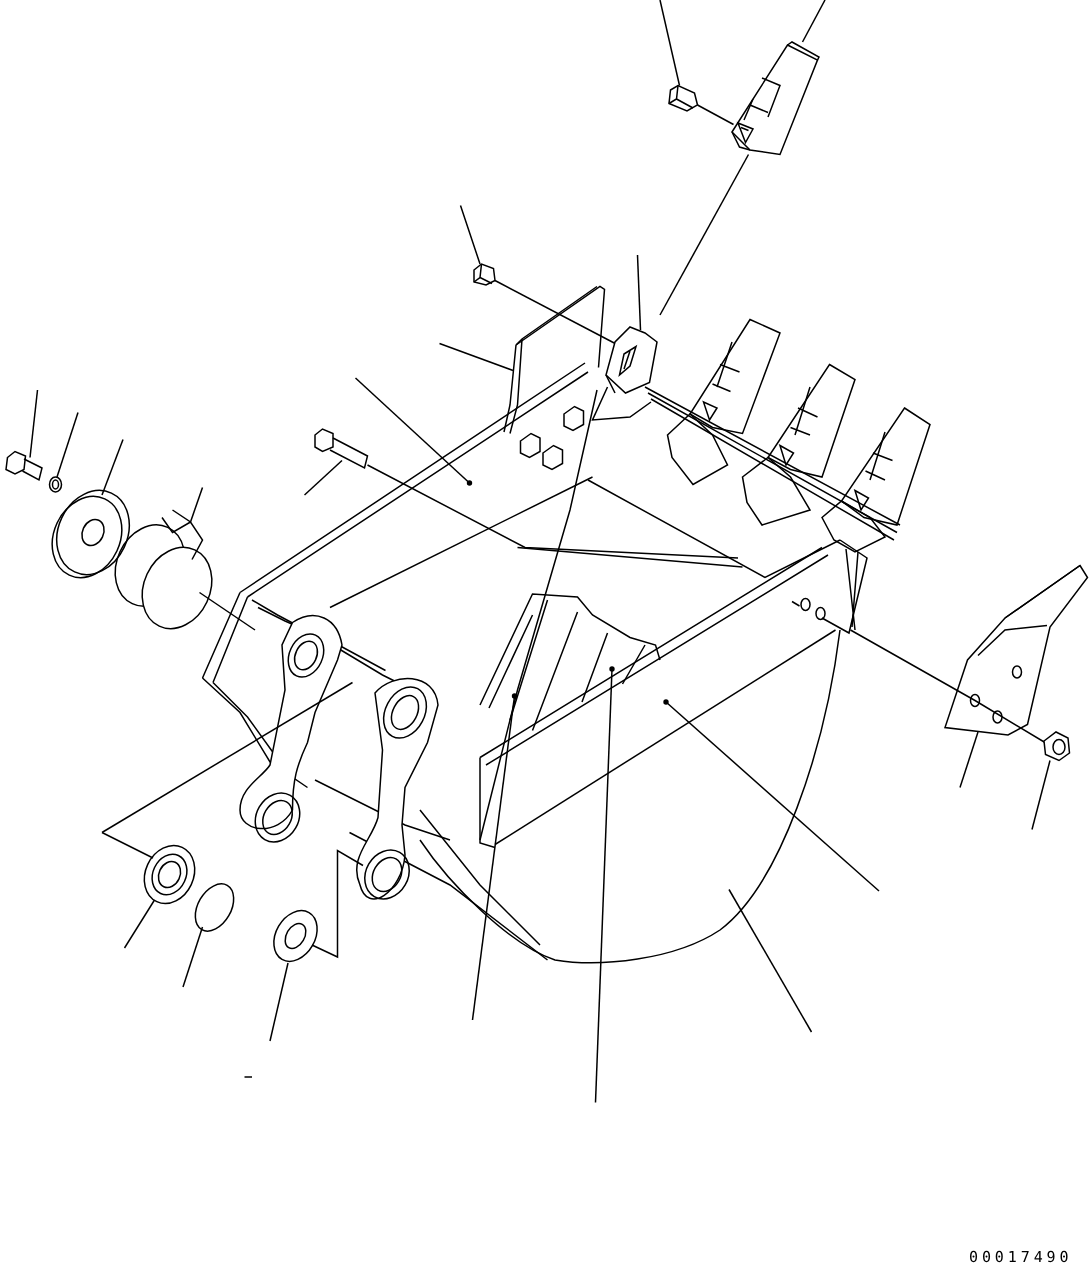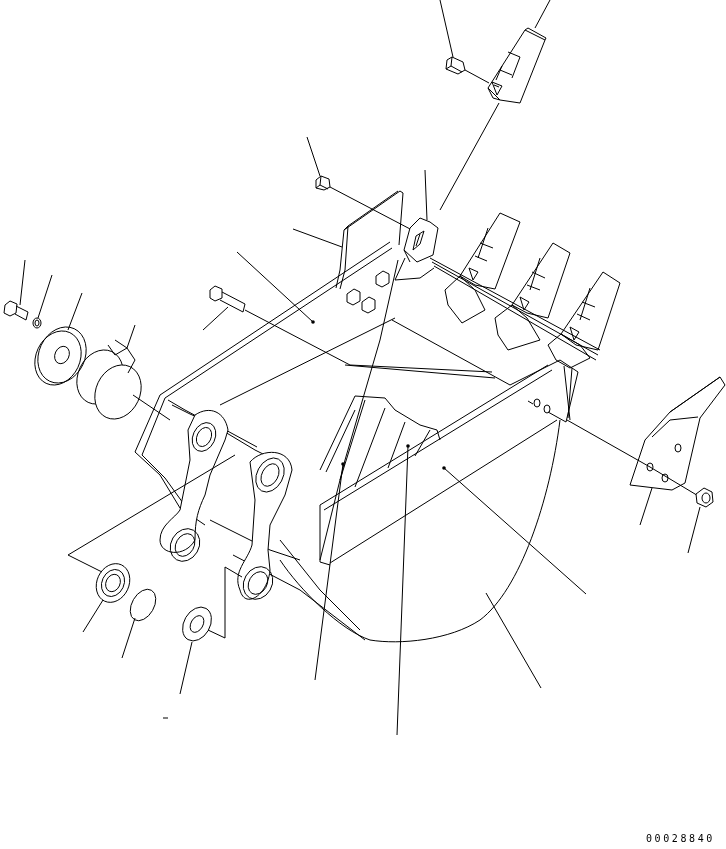--- a/index.html
+++ b/index.html
@@ -210,13 +210,13 @@
 
   <g>
     <path class="lnw" d="M696,494 L704,488 L712,492 L713,502 L706,507 L697,503 Z"></path>
     <ellipse class="ln" cx="706" cy="498" rx="4" ry="5"></ellipse>
   </g>
   <path class="lead" d="M700,507 L688,553"></path>
 
   <path class="lead" d="M163,718 L168,718"></path>
 </svg>
 
-<div class="fig-no">00028840</div>
+<div class="fig-no">00017490</div>
 
 </body></html>

